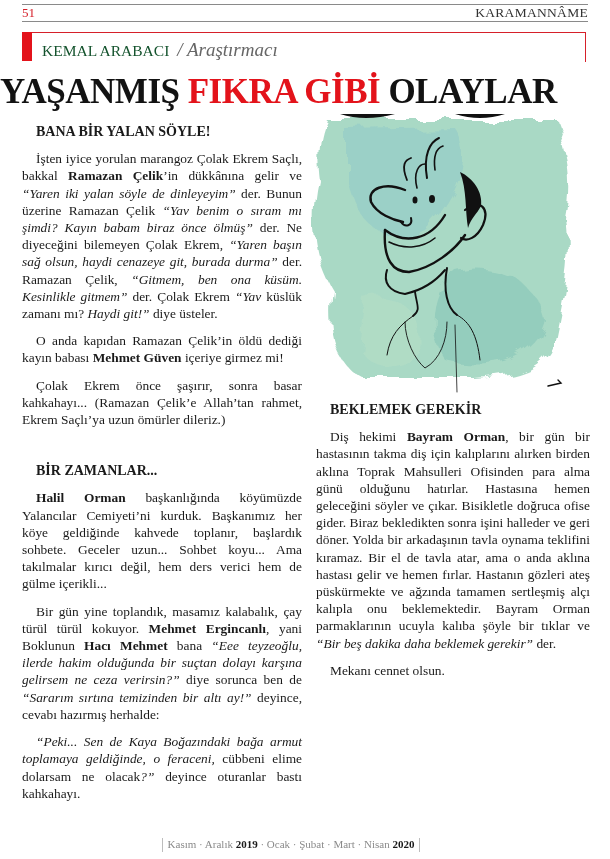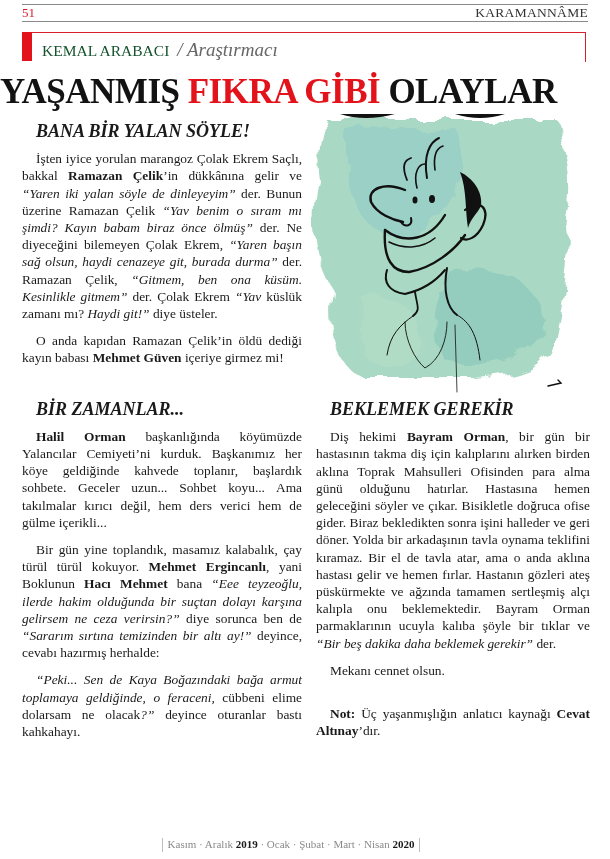--- a/index.html
+++ b/index.html
@@ -27,21 +27,21 @@
 
   .title {
     position: absolute; left: 0; width: 488px; top: 72px; text-align: center;
     font-size: 35px; font-weight: bold; letter-spacing: -0.5px; white-space: nowrap;
     color: #121212;
   }
   .title .red { color: #e3131b; }
 
   .col { position: absolute; font-size: 13.4px; line-height: 17.2px; text-align: justify; }
   .col p { margin: 0 0 10px 0; text-indent: 14px; }
-  .col .head { font-weight: bold; text-indent: 14px; margin-bottom: 10px; font-size: 18px; font-style: italic; }
+  .col .head { font-weight: bold; text-indent: 14px; margin-bottom: 10px; font-size: 14px; }
   .col b { font-weight: bold; }
   .col i { font-style: italic; }
   .left-col { left: 22px; top: 123px; width: 280px; }
   .right-col { left: 316px; top: 401px; width: 274px; }
 
   .illustration { position: absolute; left: 305px; top: 110px; width: 280px; height: 285px; }
 
   .footer {
     position: absolute; top: 838px; left: 0; width: 582px; text-align: center;
     font-size: 11px; color: #8a8a8a; white-space: nowrap;
@@ -121,32 +121,32 @@
     <ellipse cx="127" cy="89" rx="3" ry="4" fill="#111"></ellipse>
 
     <path d="M155,62 C168,68 178,82 176,96 C172,104 166,108 163,118 C160,100 162,80 155,62 Z" fill="#111"></path>
   </svg>
 </div>
 
 <div class="col left-col">
   <p class="head">BANA BİR YALAN SÖYLE!</p>
   <p><span>İşten iyice yorulan marangoz Çolak Ekrem Saçlı, bakkal </span><b>Ramazan Çelik</b><span>’in dükkânına gelir ve </span><i>“Yaren iki yalan söyle de dinleyeyim”</i><span> der. Bunun üzerine Ramazan Çelik </span><i>“Yav benim o sıram mı şimdi? Kayın babam biraz önce ölmüş”</i><span> der. Ne diyeceğini bilemeyen Çolak Ekrem, </span><i>“Yaren başın sağ olsun, haydi cenazeye git, burada durma”</i><span> der. Ramazan Çelik, </span><i>“Gitmem, ben ona küsüm. Kesinlikle gitmem”</i><span> der.  Çolak Ekrem </span><i>“Yav</i><span> küslük zamanı mı? </span><i>Haydi git!”</i><span> diye üsteler.</span></p>
   <p><span>O anda kapıdan Ramazan Çelik’in öldü dediği kayın babası </span><b>Mehmet Güven</b><span> içeriye girmez mi!</span></p>
+  <p>Çolak Ekrem önce şaşırır, sonra basar kahkahayı... (Ramazan Çelik’e Allah’tan rahmet, Ekrem Saçlı’ya uzun ömürler dileriz.)</p>
 
   <p class="head" style="margin-top:34px;">BİR ZAMANLAR...</p>
   <p><b>Halil Orman</b><span> başkanlığında köyümüzde Yalancılar Cemiyeti’ni kurduk. Başkanımız her köye geldiğinde kahvede toplanır, başlardık sohbete. Geceler uzun... Sohbet koyu... Ama takılmalar kırıcı değil, hem ders verici hem de gülme içerikli...</span></p>
   <p><span>Bir gün yine toplandık, masamız kalabalık, çay türül türül kokuyor. </span><b>Mehmet Ergincanlı</b><span>, yani Boklunun </span><b>Hacı Mehmet</b><span> bana </span><i>“Eee teyzeoğlu, ilerde hakim olduğunda bir suçtan dolayı karşına gelirsem ne ceza verirsin?”</i><span> diye sorunca ben de </span><i>“Sararım sırtına temizinden bir altı ay!”</i><span> deyince, cevabı hazırmış herhalde:</span></p>
   <p><i>“Peki... Sen de Kaya Boğazındaki bağa armut toplamaya geldiğinde, o feraceni,</i><span> cübbeni elime dolarsam ne olacak</span><i>?”</i><span> deyince oturanlar bastı kahkahayı.</span></p>
 </div>
 
 <div class="col right-col">
   <p class="head">BEKLEMEK GEREKİR</p>
   <p><span>Diş hekimi </span><b>Bayram Orman</b><span>, bir gün bir hastasının takma diş için kalıplarını alırken birden aklına Toprak Mahsulleri Ofisinden para alma günü olduğunu hatırlar. Hastasına hemen geleceğini söyler ve çıkar. Bisikletle doğruca ofise gider. Biraz bekledikten sonra işini halleder ve geri döner. Yolda bir arkadaşının tavla oynama teklifini kıramaz. Bir el de tavla atar, ama o anda aklına hastası gelir ve hemen fırlar. Hastanın gözleri ateş püskürmekte ve ağzında tamamen sertleşmiş alçı kalıpla onu beklemektedir. Bayram Orman parmaklarının ucuyla kalıba şöyle bir tıklar ve </span><i>“Bir beş dakika daha beklemek gerekir”</i><span> der.</span></p>
   <p>Mekanı cennet olsun.</p>
-  <p style="margin-top:26px;"><b>Not:</b><span> Üç yaşanmışlığın anlatıcı kaynağı </span><b>Cevat Altınay</b><span>’dır.</span></p>
 </div>
 
 <div class="footer">
   <span class="bar"></span>
   <span>Kasım · Aralık</span>
   <span class="yr">2019</span>
   <span>· Ocak · Şubat · Mart · Nisan</span>
   <span class="yr">2020</span>
   <span class="bar"></span>
 </div>

